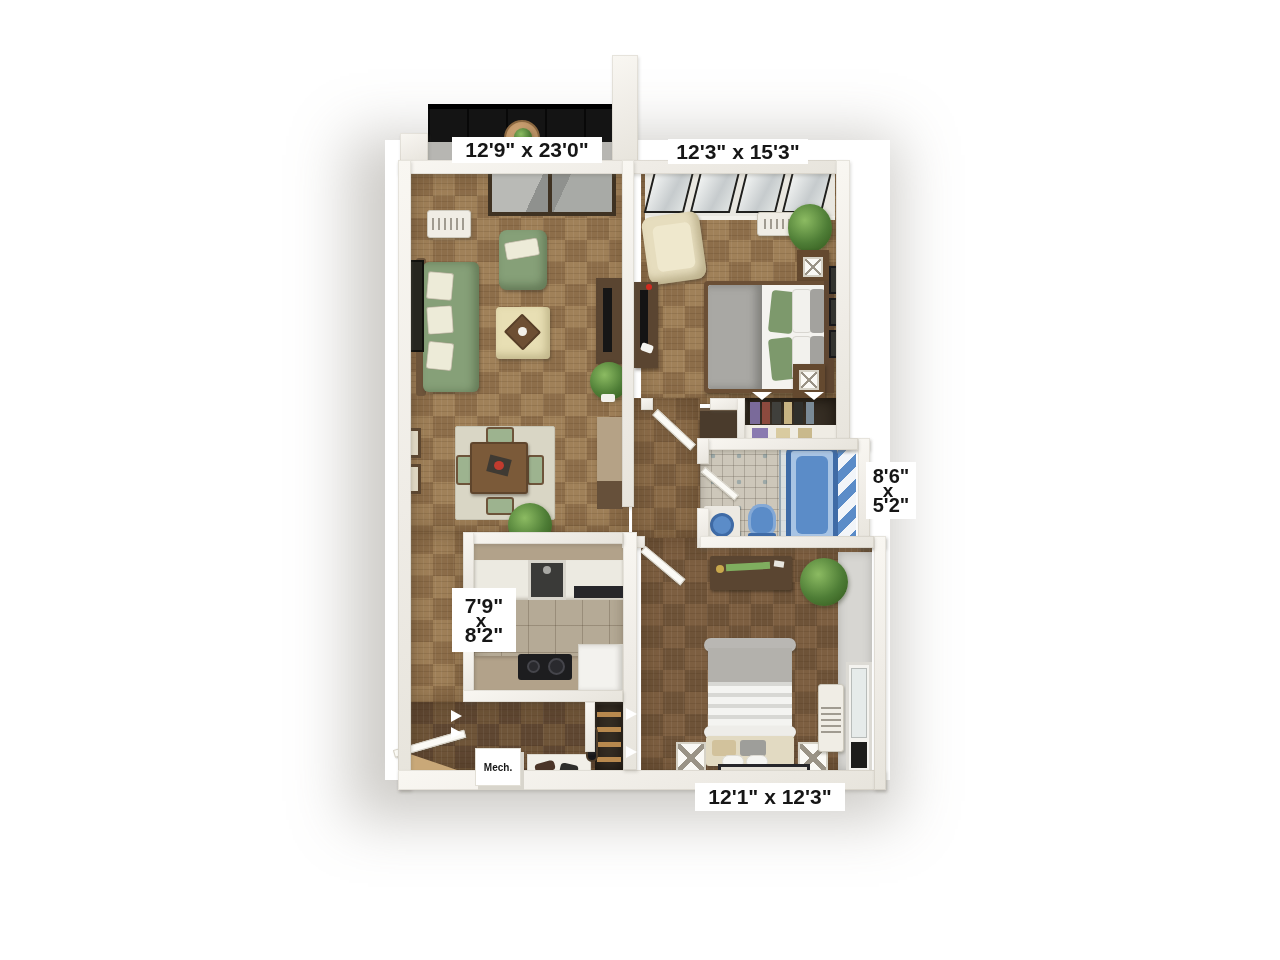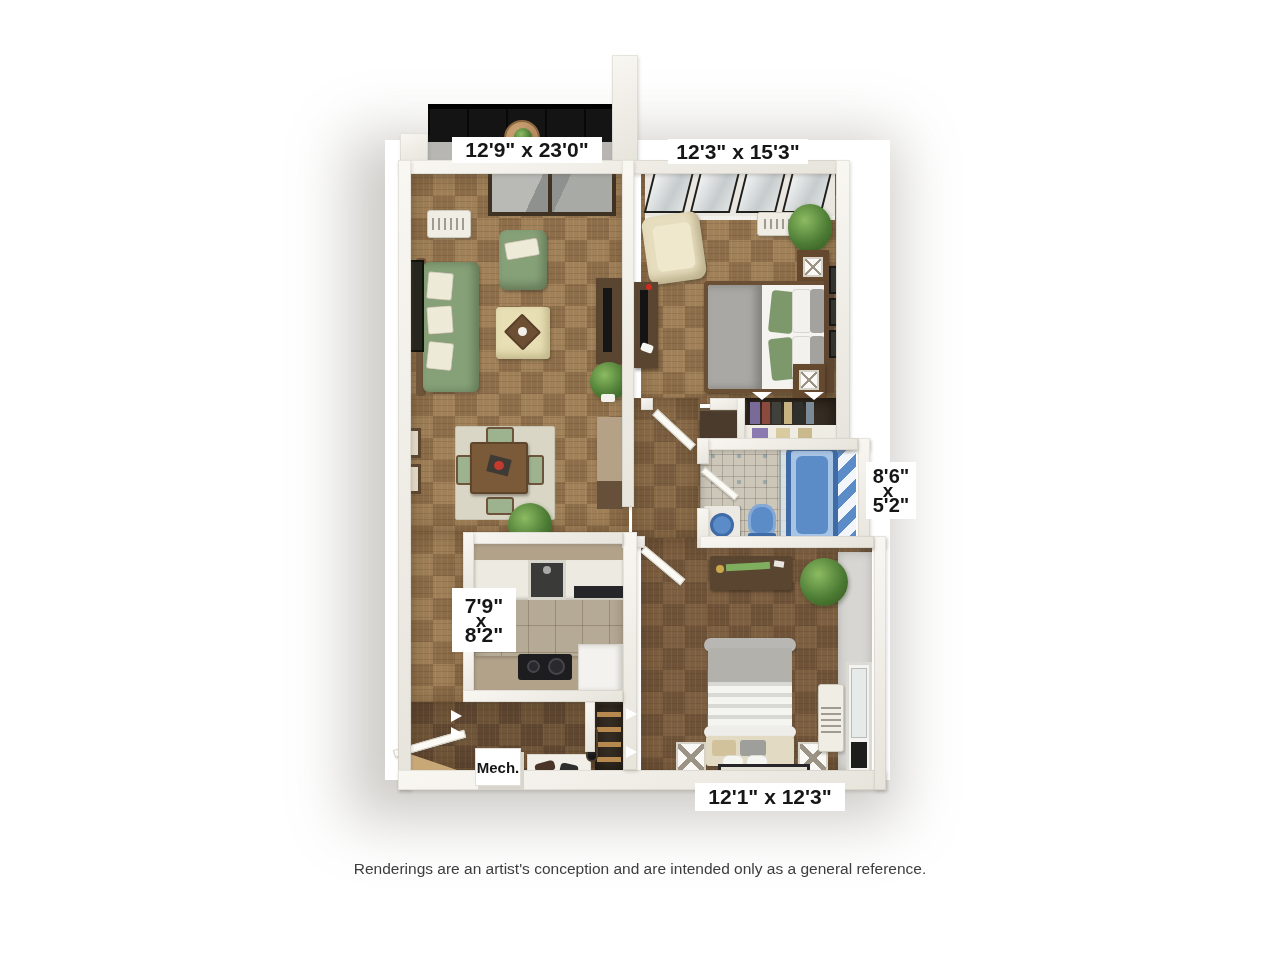--- a/index.html
+++ b/index.html
@@ -243,19 +243,18 @@
     <span>8'6"</span>
     <span class="xsep">x</span>
     <span>5'2"</span>
   </div>
   <div class="abs dim-label dim-stack" style="left:452px;top:588px;width:64px;height:64px;font-size:21px;">
     <span>7'9"</span>
     <span class="xsep">x</span>
     <span>8'2"</span>
   </div>
   <div class="abs dim-label" style="left:695px;top:783px;width:150px;height:28px;font-size:21px;">12'1" x 12'3"</div>
-  <div class="abs dim-label" style="left:475px;top:748px;width:46px;height:38px;font-size:15px;border:1px solid #e2dfd6;box-shadow:3px 4px 0 #d8d5cc;">Mech.</div>
+  <div class="abs dim-label" style="left:475px;top:748px;width:46px;height:38px;font-size:10px;border:1px solid #e2dfd6;box-shadow:3px 4px 0 #d8d5cc;">Mech.</div>
 
   <div class="abs footer" style="left:0;top:856px;">
-    <div>Renderings are an artist's conception and are intended only as a general reference.</div>
   </div>
 
 </div>
 
 </body></html>

